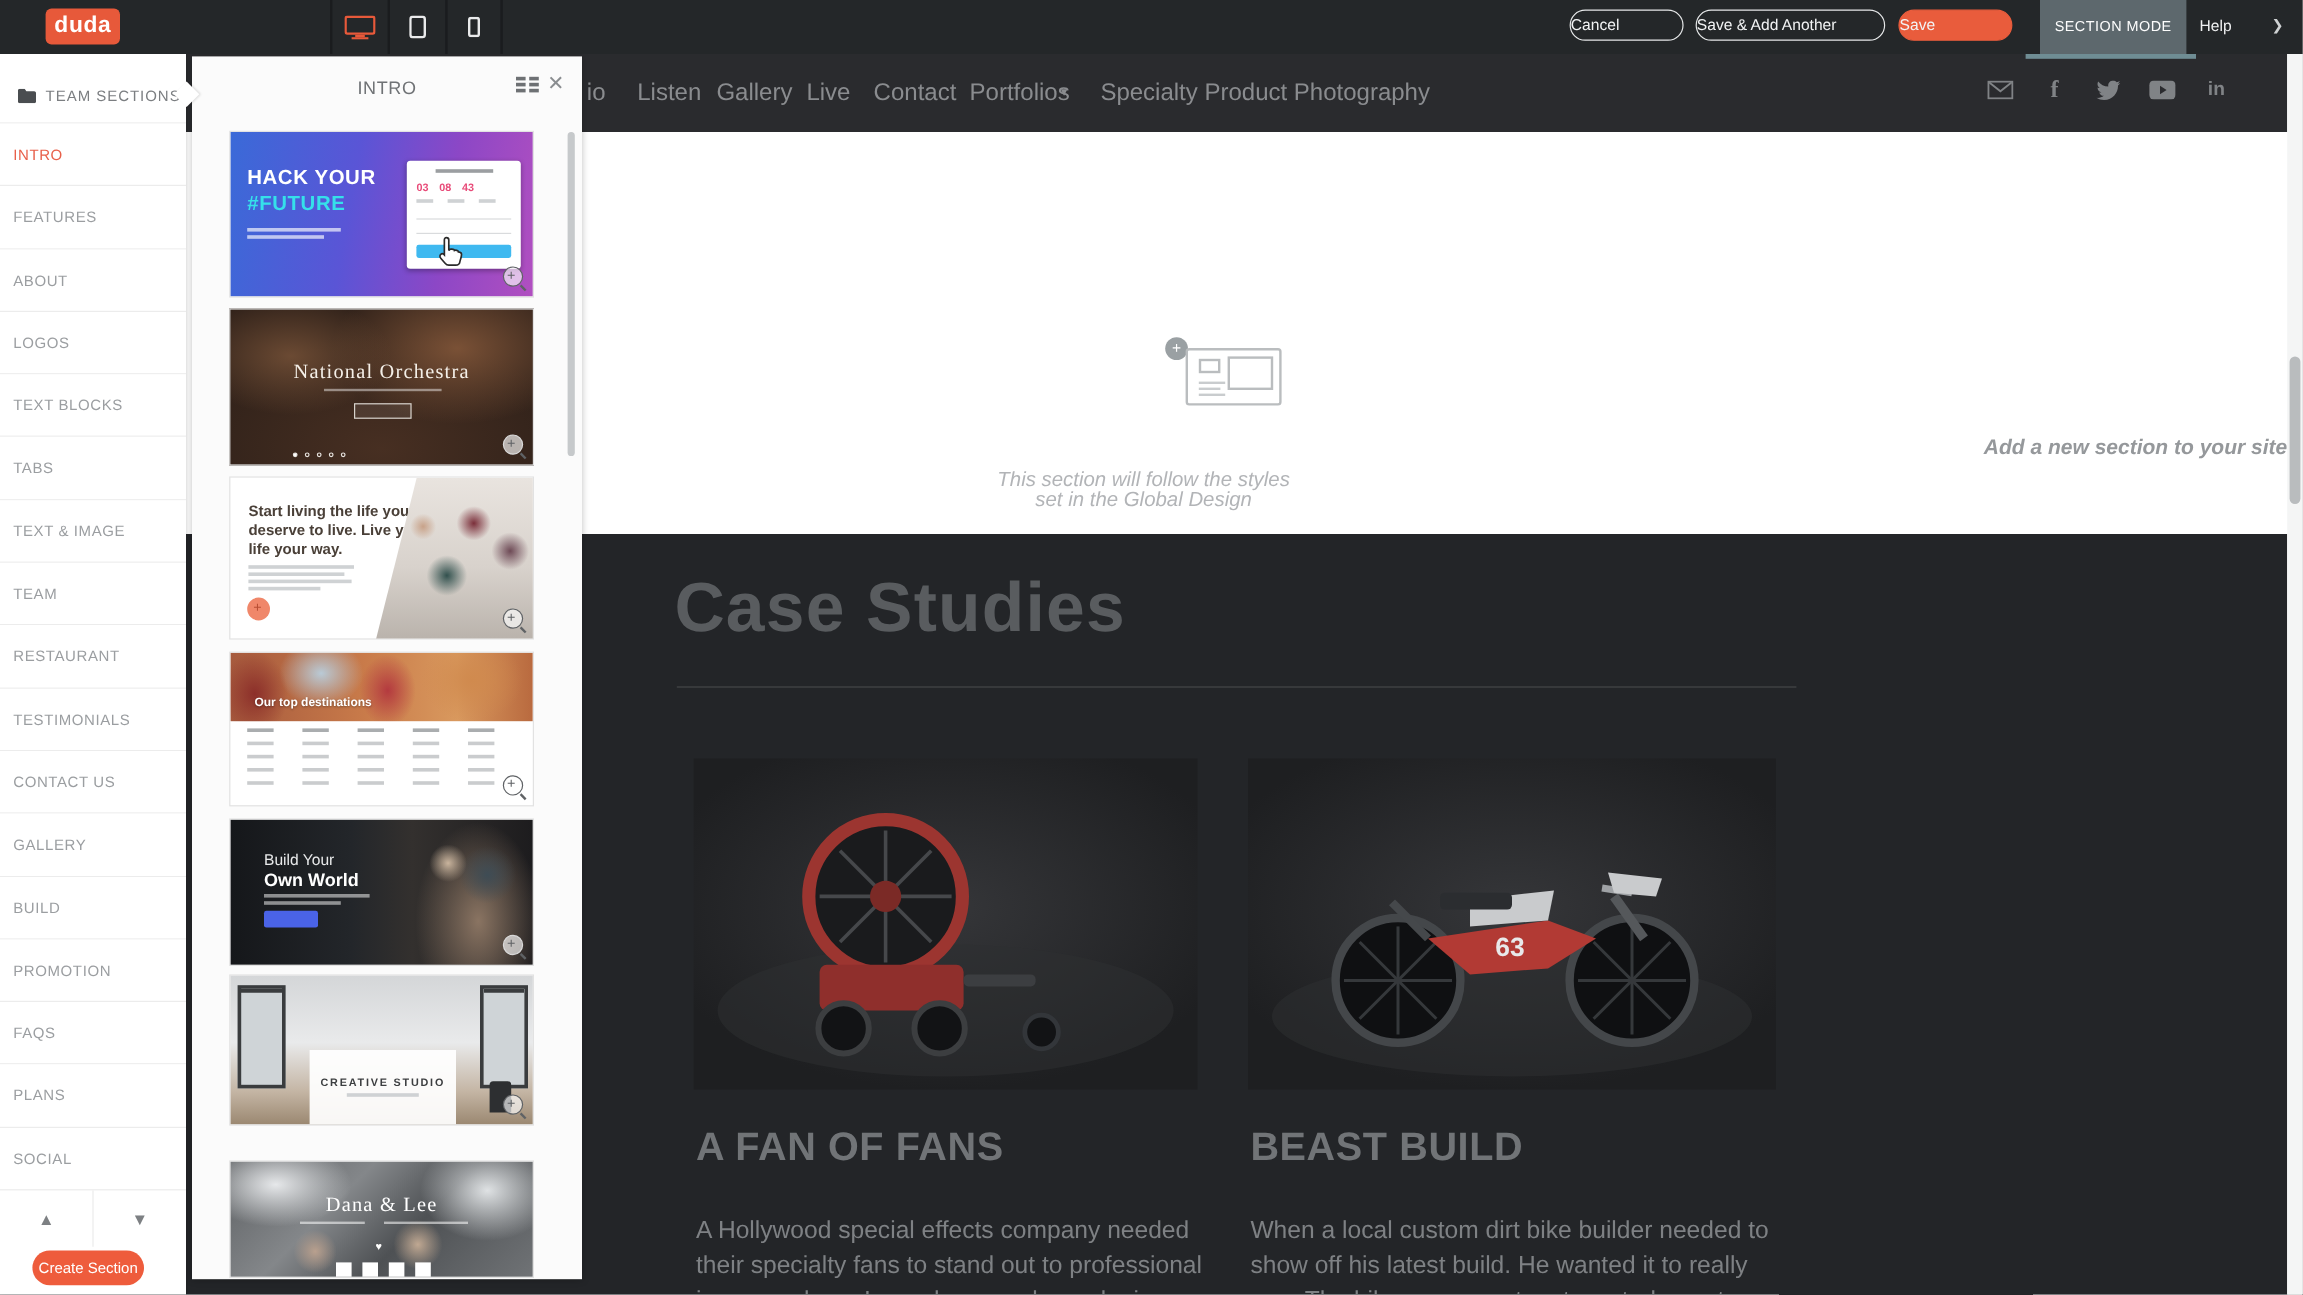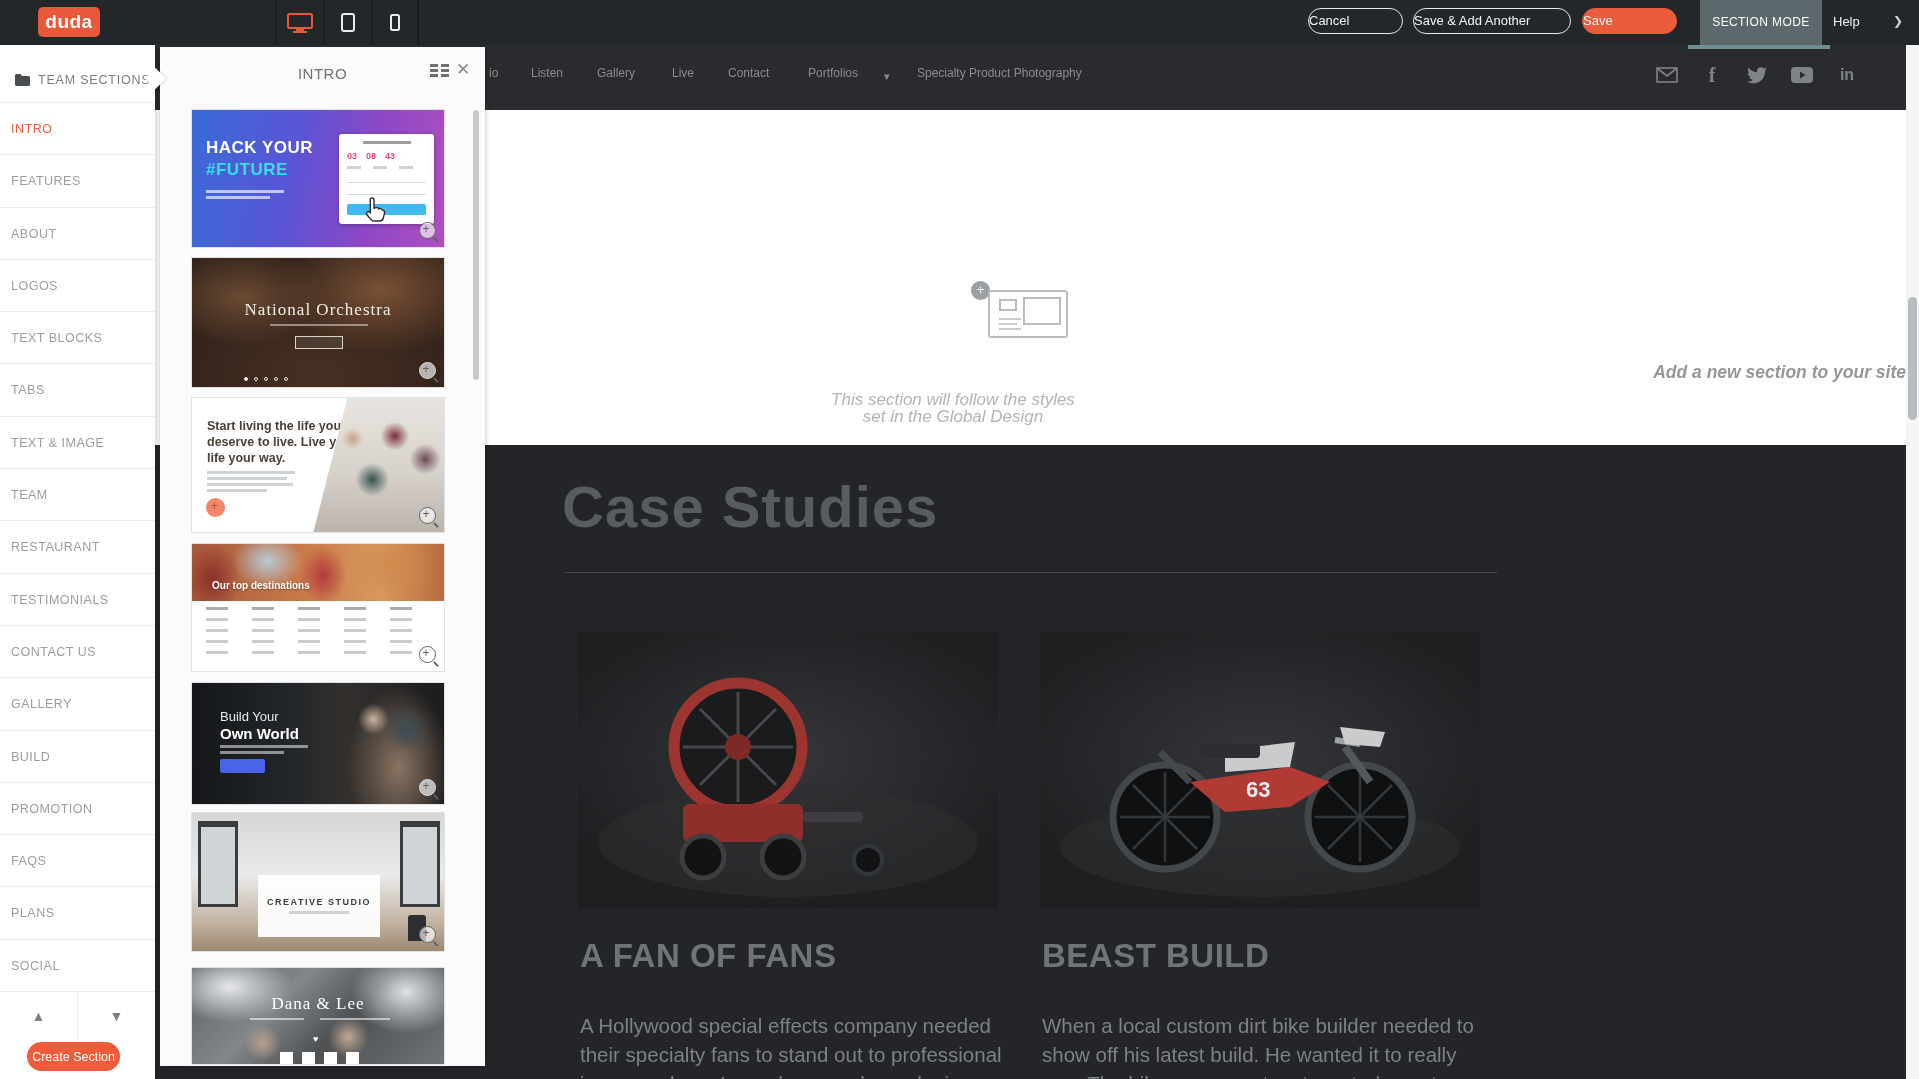--- a/index.html
+++ b/index.html
@@ -114,21 +114,21 @@
   .t-build { top:635px; height:123px; background:
       radial-gradient(circle 26px at 72% 30%, #c9b49d 0%, rgba(0,0,0,0) 60%),
       radial-gradient(circle 34px at 85% 38%, #3e4c55 0%, rgba(0,0,0,0) 70%),
       radial-gradient(ellipse 70px 110px at 82% 70%, #8a7462 0%, rgba(0,0,0,0) 75%),
       linear-gradient(90deg,#15171a 0%,#23262a 40%,#33302e 60%,#1d1c1e 100%); }
   .t-build .l1 { position:absolute; left:28px; top:26px; color:#e8e9ea; font-size:13px; }
   .t-build .l2 { position:absolute; left:28px; top:42px; color:#fff; font-weight:bold; font-size:15px; }
   .buildbtn { position:absolute; left:28px; top:76px; width:45px; height:14px; background:#4a63e7; border-radius:2px; }
 
   
-  .t-creative { top:765px; height:140px; background:
+  .t-creative { top:765px; height:126px; background:
       linear-gradient(180deg,#d4d6d8 0%,#e9eaeb 45%,#c4b5a4 78%,#9b8871 100%); }
   .t-creative .win { position:absolute; top:8px; width:40px; height:86px; border:3px solid #3a3c3e; background:#cfd4d7;
                      box-shadow:inset 0 28px 0 -25px #3a3c3e, inset 0 56px 0 -53px #3a3c3e; }
   .t-creative .card { position:absolute; left:66px; top:62px; width:122px; height:62px; background:rgba(255,255,255,.93); }
   .t-creative .card .ttl { margin-top:22px; text-align:center; color:#3c3e40; font-size:9px; letter-spacing:1.5px; font-weight:bold; }
   .t-creative .dk { position:absolute; right:18px; bottom:10px; width:18px; height:26px; background:#2d2f31; border-radius:3px 3px 0 0; }
 
   
   .t-dana { top:920px; height:98px; background:
       radial-gradient(circle 30px at 28% 78%, #b9a08e 0%, rgba(0,0,0,0) 60%),
@@ -138,21 +138,21 @@
       linear-gradient(135deg,#5d6063 0%,#84878a 35%,#4e5154 60%,#707376 100%); }
   .t-dana .title { position:absolute; left:0; top:26px; width:100%; text-align:center; color:#fff;
                    font-family:"Liberation Serif", serif; font-size:17px; letter-spacing:1px; }
   .t-dana .heart { position:absolute; left:121px; top:66px; color:#fff; font-size:9px; }
   .cdboxes { position:absolute; left:88px; top:84px; display:flex; gap:9px; }
   .cdboxes i { width:13px; height:13px; background:#fff; }
 
   
   .canvas { position:absolute; left:0; top:45px; width:1919px; height:1034px; background:#fff; z-index:1; }
   .sitenav { position:absolute; left:0; top:0; width:1906px; height:65px; background:#2a2b2e; }
-  .navitem { position:absolute; top:21px; color:#8a8c8f; font-size:12px; cursor:pointer; }
+  .navitem { position:absolute; top:21px; color:#8a8c8f; font-size:20px; cursor:pointer; }
   .navchev { position:absolute; top:25px; color:#8a8c8f; font-size:11px; }
   .tealstrip { position:absolute; left:1688px; top:0; width:142px; height:4px; background:#6f8d94; }
   .socials { position:absolute; left:1655px; top:18px; display:flex; gap:21px; align-items:center; }
   .soc { color:#808386; width:24px; height:24px; display:flex; align-items:center; justify-content:center; cursor:pointer; }
   .soc svg { display:block; }
 
   
   .addsec { position:absolute; left:0; top:65px; width:1906px; height:335px; background:#fff; }
   .addsec-icon { position:absolute; left:988px; top:180px; width:80px; height:48px; border:2px solid #babdbf; border-radius:3px; }
   .addsec-icon .sm { position:absolute; left:9px; top:7px; width:18px; height:12px; border:2px solid #babdbf; }

